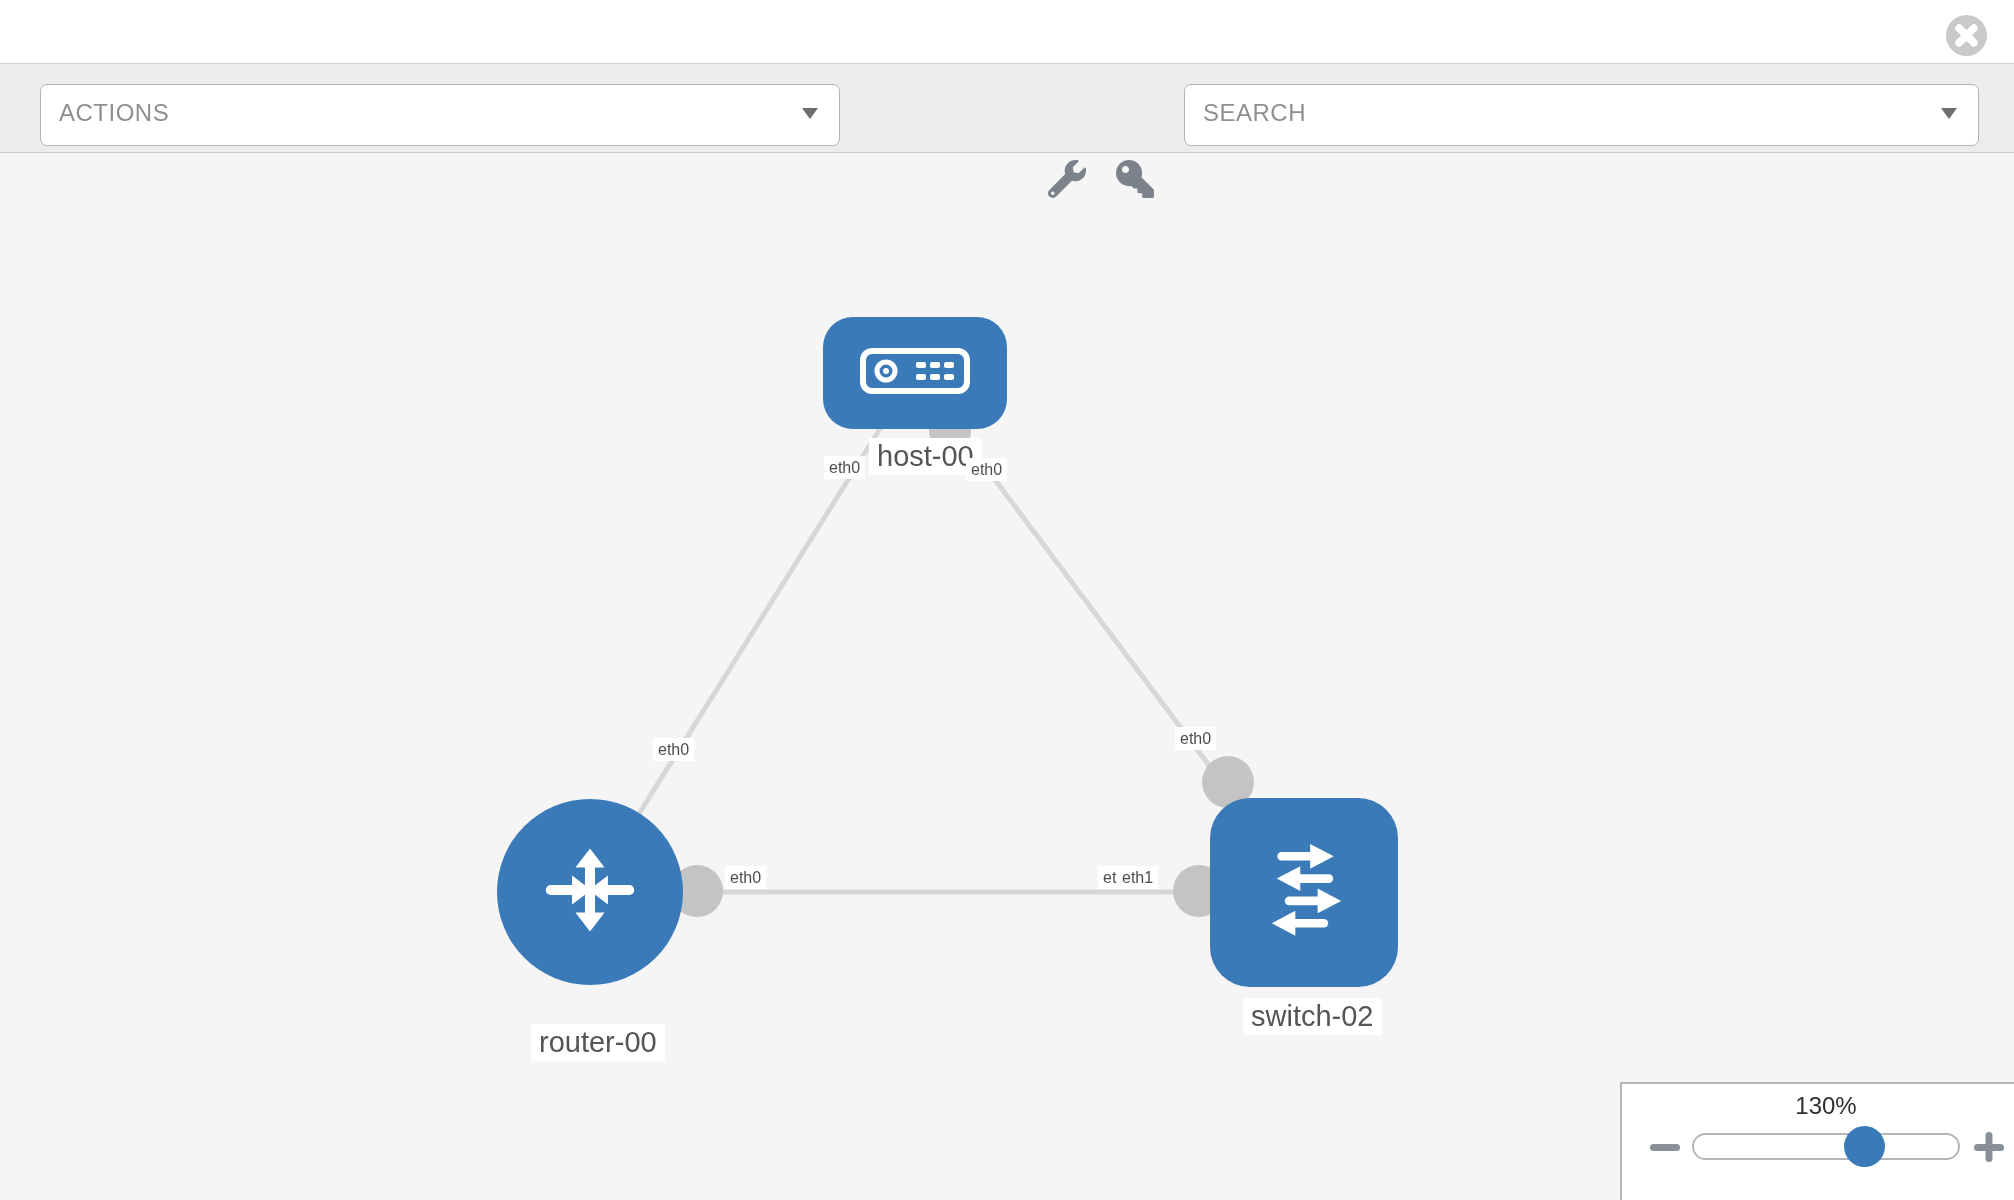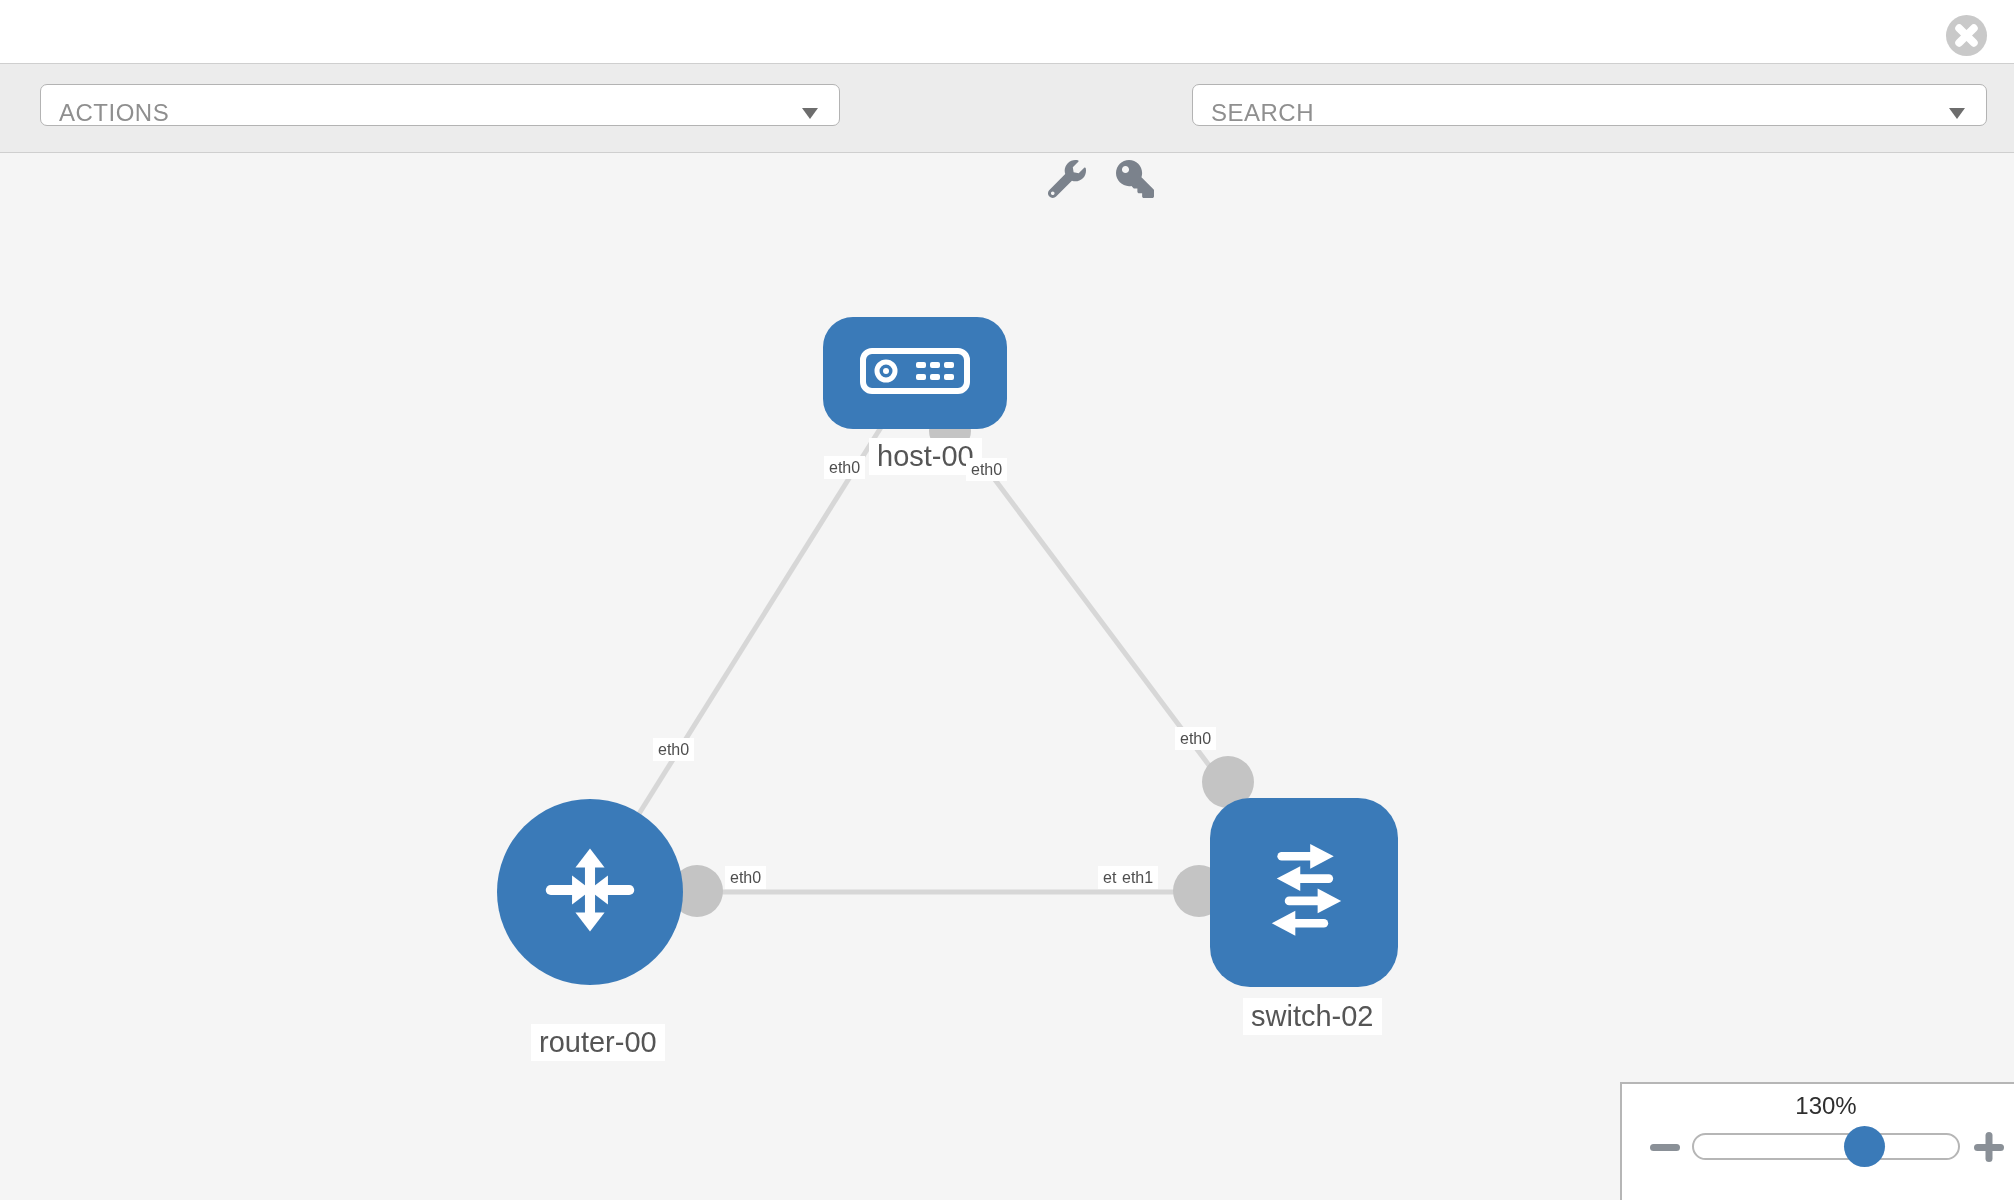--- a/index.html
+++ b/index.html
@@ -6,25 +6,25 @@
   body{font-family:"Liberation Sans","DejaVu Sans",sans-serif;}
   .app{position:relative;width:2014px;height:1200px;overflow:hidden;background:#fff;}
 
   
   .header{position:absolute;left:0;top:0;width:2014px;height:63px;background:#fff;border-bottom:1px solid #cfcfcf;}
   .page-title{position:absolute;left:40px;top:0;line-height:62px;font-size:27px;font-weight:700;color:#5d5d5d;margin:0;}
   .close-btn{position:absolute;left:1945px;top:14px;width:43px;height:43px;cursor:pointer;}
 
   
   .toolbar{position:absolute;left:0;top:64px;width:2014px;height:88px;background:#ececec;border-bottom:1px solid #cfcfcf;}
-  .select{position:absolute;top:20px;height:42px;background:#fff;border:1px solid #b3b3b3;border-radius:7px;box-sizing:border-box;cursor:pointer;}
+  .select{position:absolute;top:20px;height:62px;background:#fff;border:1px solid #b3b3b3;border-radius:7px;box-sizing:border-box;cursor:pointer;}
   .select .sel-text{position:absolute;left:18px;top:0;line-height:55px;font-size:24px;color:#8f8f8f;letter-spacing:.5px;}
   .select .caret{position:absolute;right:20px;top:21px;}
   .actions-select{left:40px;width:800px;}
-  .search-select{left:1184px;width:795px;margin-left:8px;}
+  .search-select{left:1184px;width:795px;}
   .tool-icon{position:absolute;top:96px;width:40px;height:40px;cursor:pointer;}
   .wrench{left:1048px;}
   .key{left:1116px;}
 
   
   .canvas-bg{position:absolute;left:0;top:153px;width:2014px;height:1047px;background:#f5f5f5;}
   .edges{position:absolute;left:0;top:0;width:2014px;height:1200px;}
   .node{position:absolute;background:#3a7ab8;display:flex;align-items:center;justify-content:center;cursor:pointer;}
   .node-host{left:823px;top:317px;width:184px;height:112px;border-radius:30px;}
   .node-router{left:497px;top:799px;width:186px;height:186px;border-radius:50%;}

